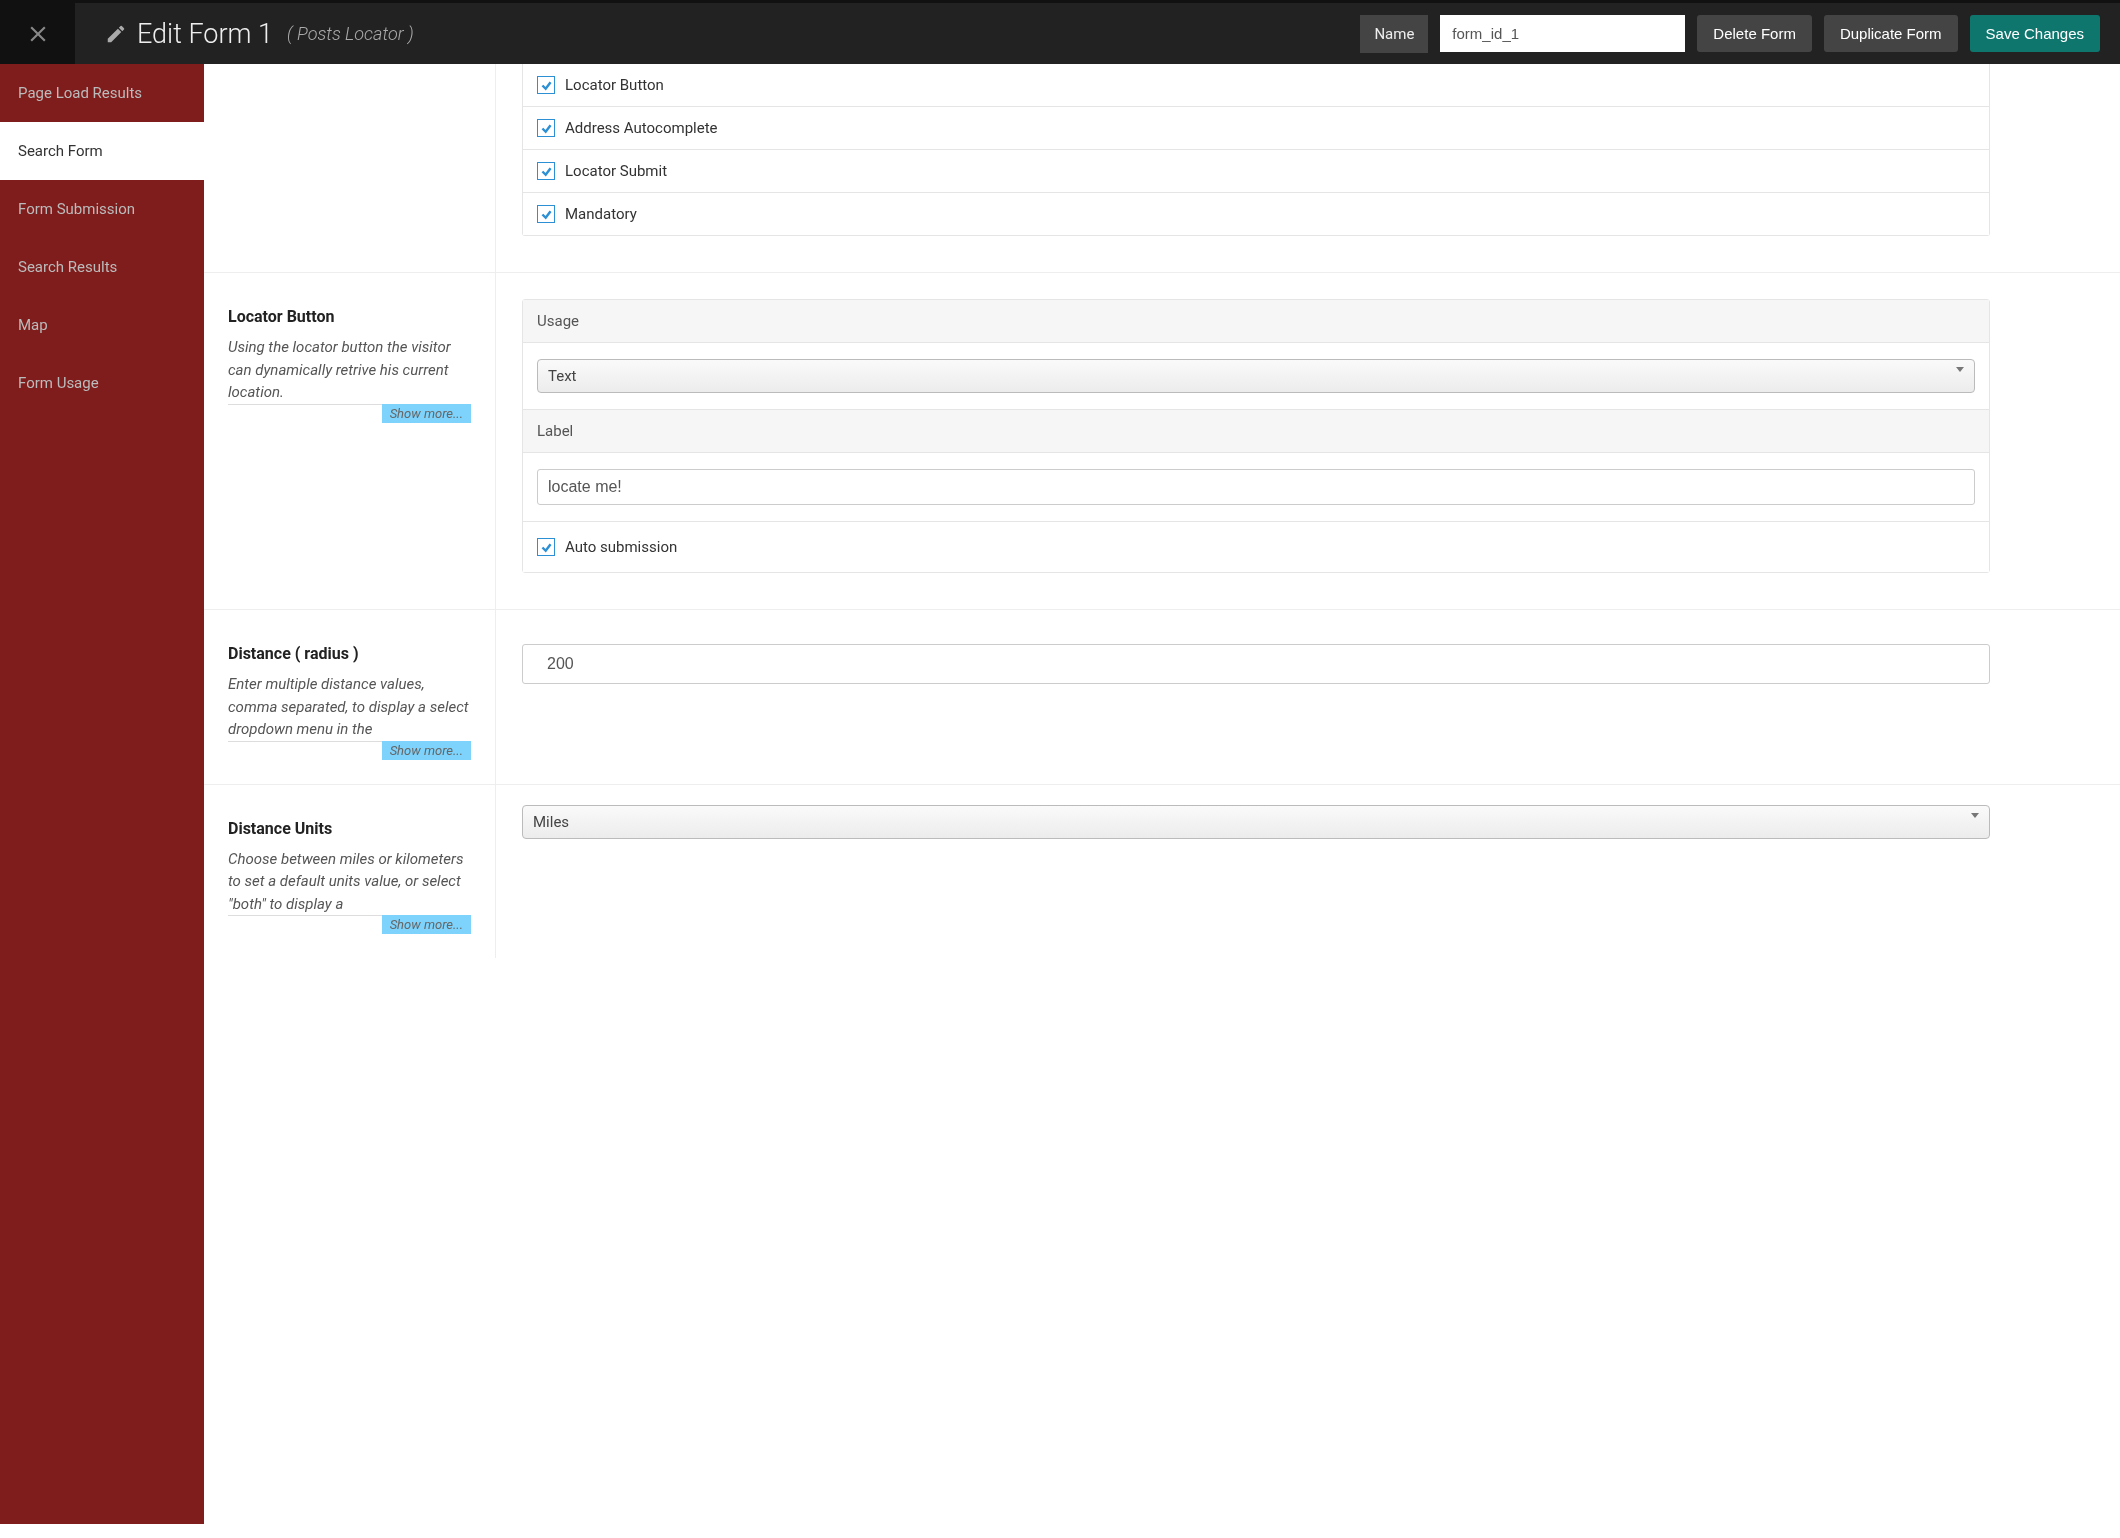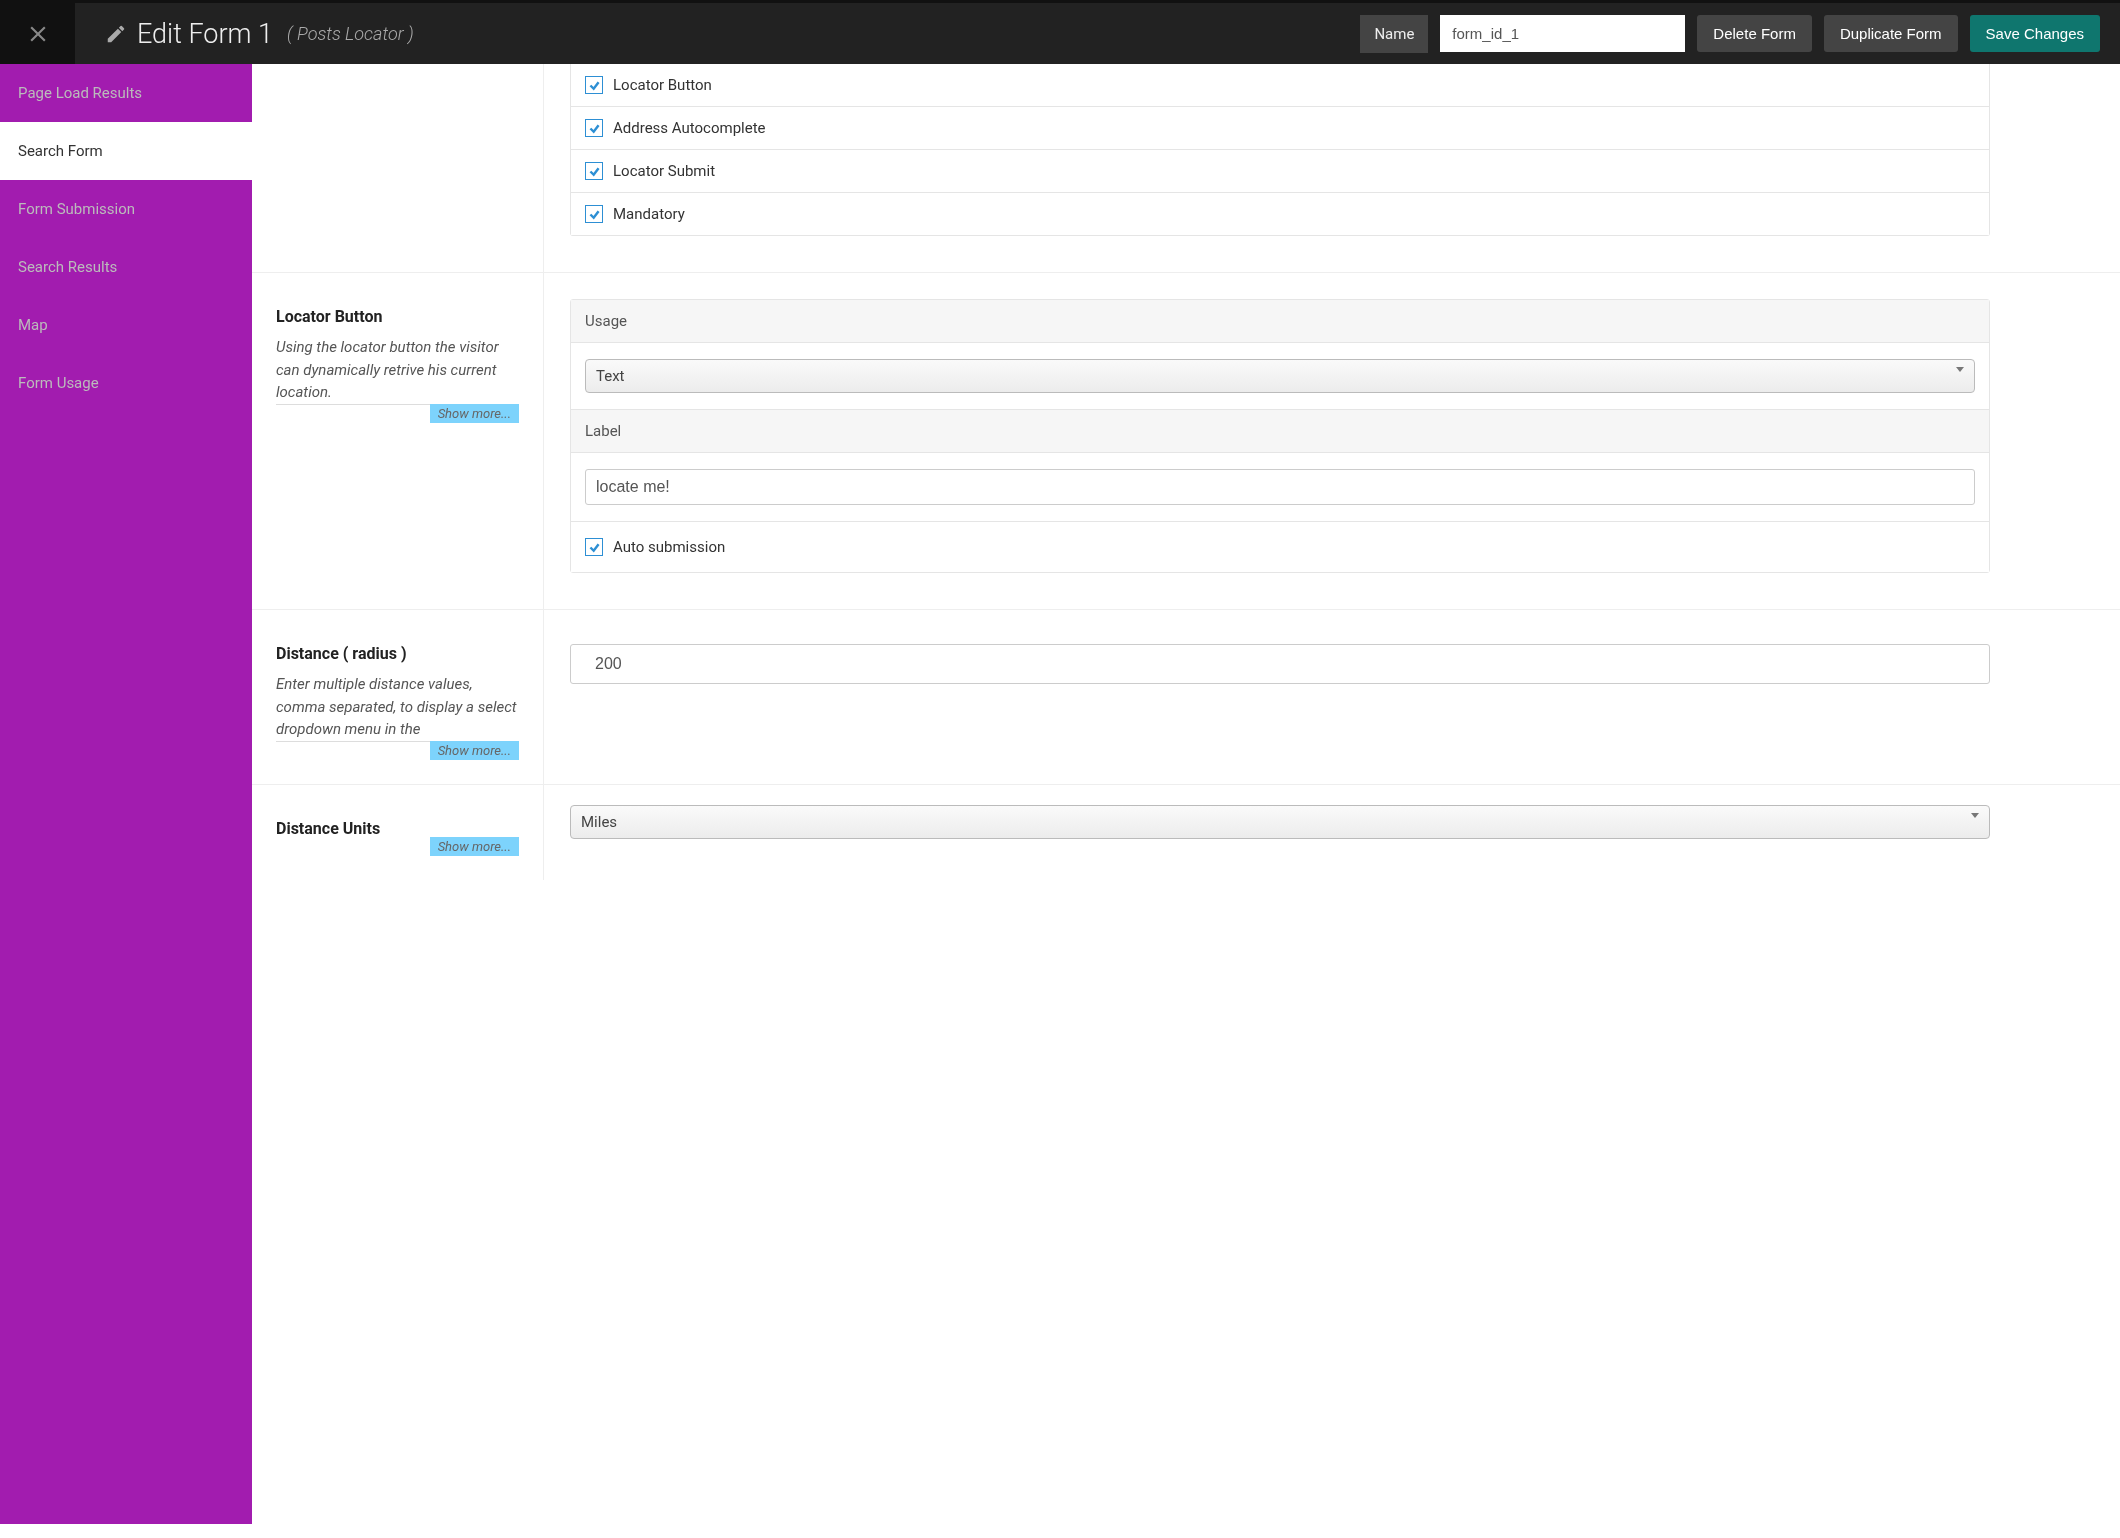--- a/index.html
+++ b/index.html
@@ -63,22 +63,22 @@
   font-size: 15px;
   border: none;
   border-radius: 3px;
   cursor: pointer;
   color: #fff;
 }
 .btn-dark { background: #444; }
 .btn-primary { background: #0f766e; }
 .layout { display: flex; min-height: calc(100vh - 78px); }
 .sidebar {
-  width: 252px;
-  background: #a21caf;
+  width: 204px;
+  background: #7f1d1d;
   color: #ccc;
   flex-shrink: 0;
 }
 .sidebar-item {
   padding: 20px 18px;
   font-size: 15px;
   color: #bbb;
   cursor: pointer;
 }
 .sidebar-item.active { background: #fff; color: #333; }
@@ -325,20 +325,21 @@
         <div class="showmore-wrap"><span class="showmore">Show more...</span></div>
       </div>
       <div class="section-right" style="padding-top:34px;">
         <input class="standalone-input" value="200" style="">
       </div>
     </div>
 
     <div class="section-row">
       <div class="section-left">
         <div class="section-title">Distance Units</div>
+        <div class="section-desc">Choose between miles or kilometers to set a default units value, or select "both" to display a</div>
         <div class="showmore-wrap"><span class="showmore">Show more...</span></div>
       </div>
       <div class="section-right" style="padding-top:20px;">
         <div class="select-ctrl">
           <span>Miles</span>
           <span class="tri"></span>
         </div>
       </div>
     </div>
 

